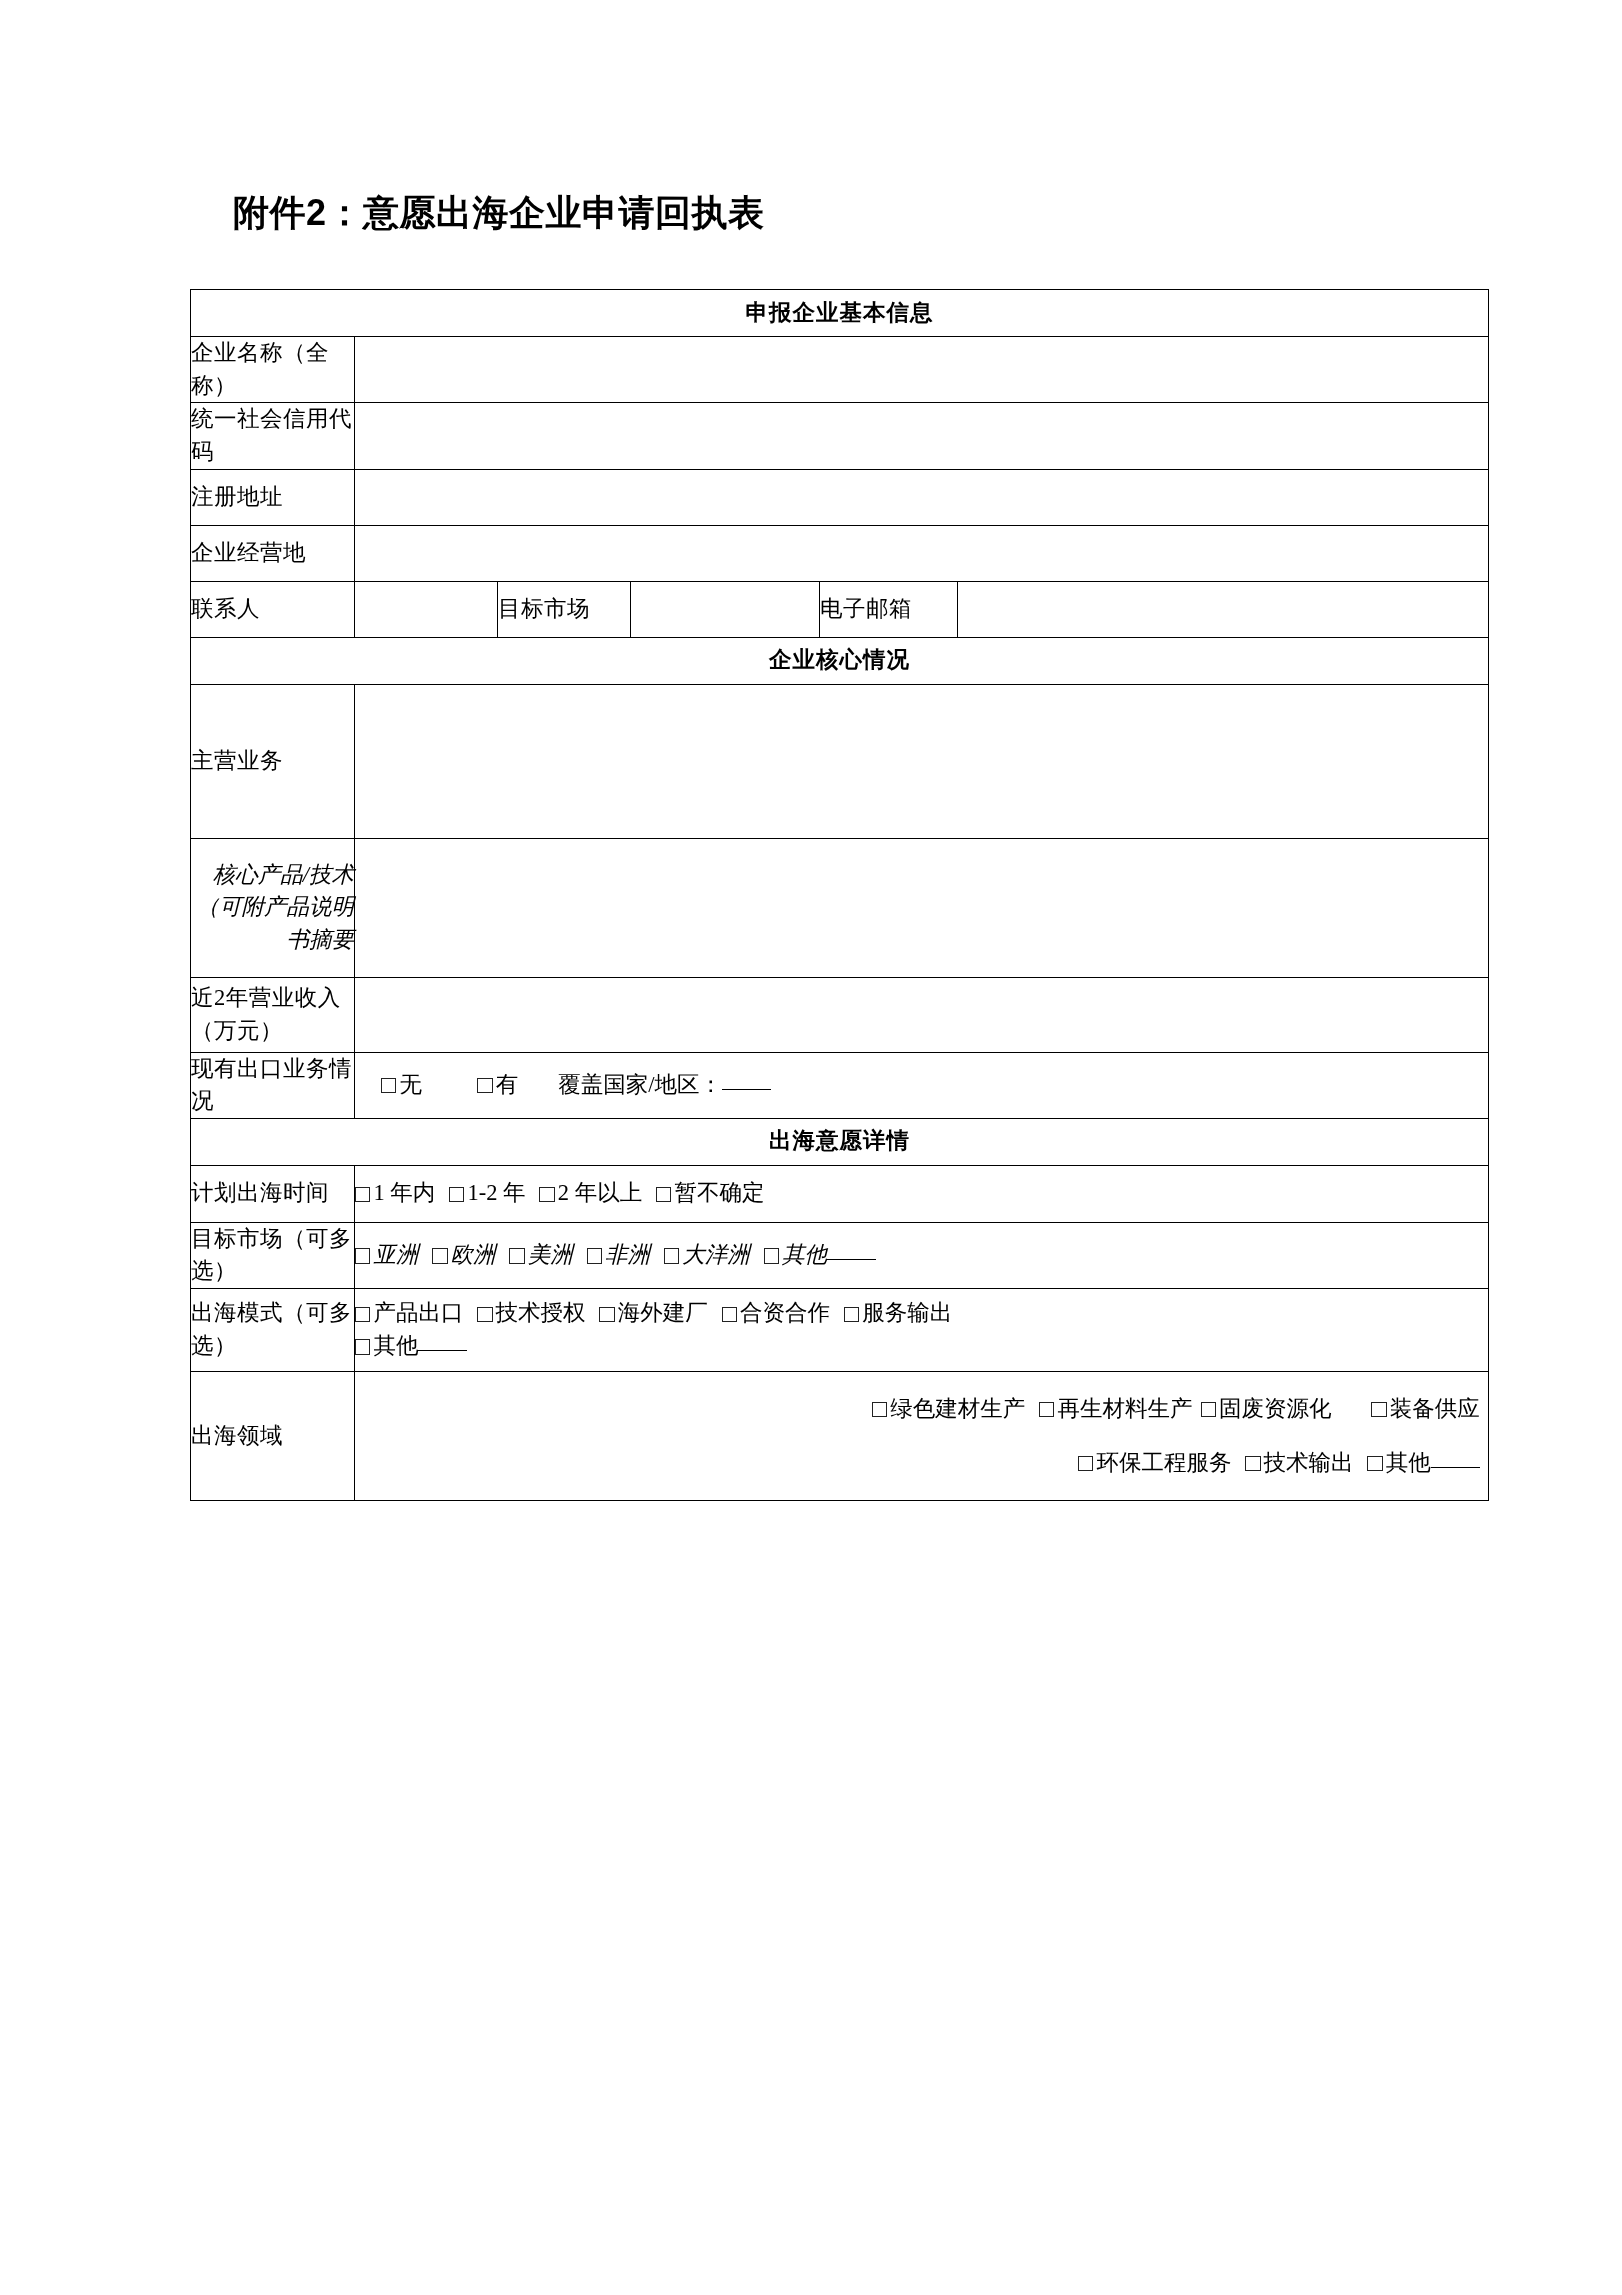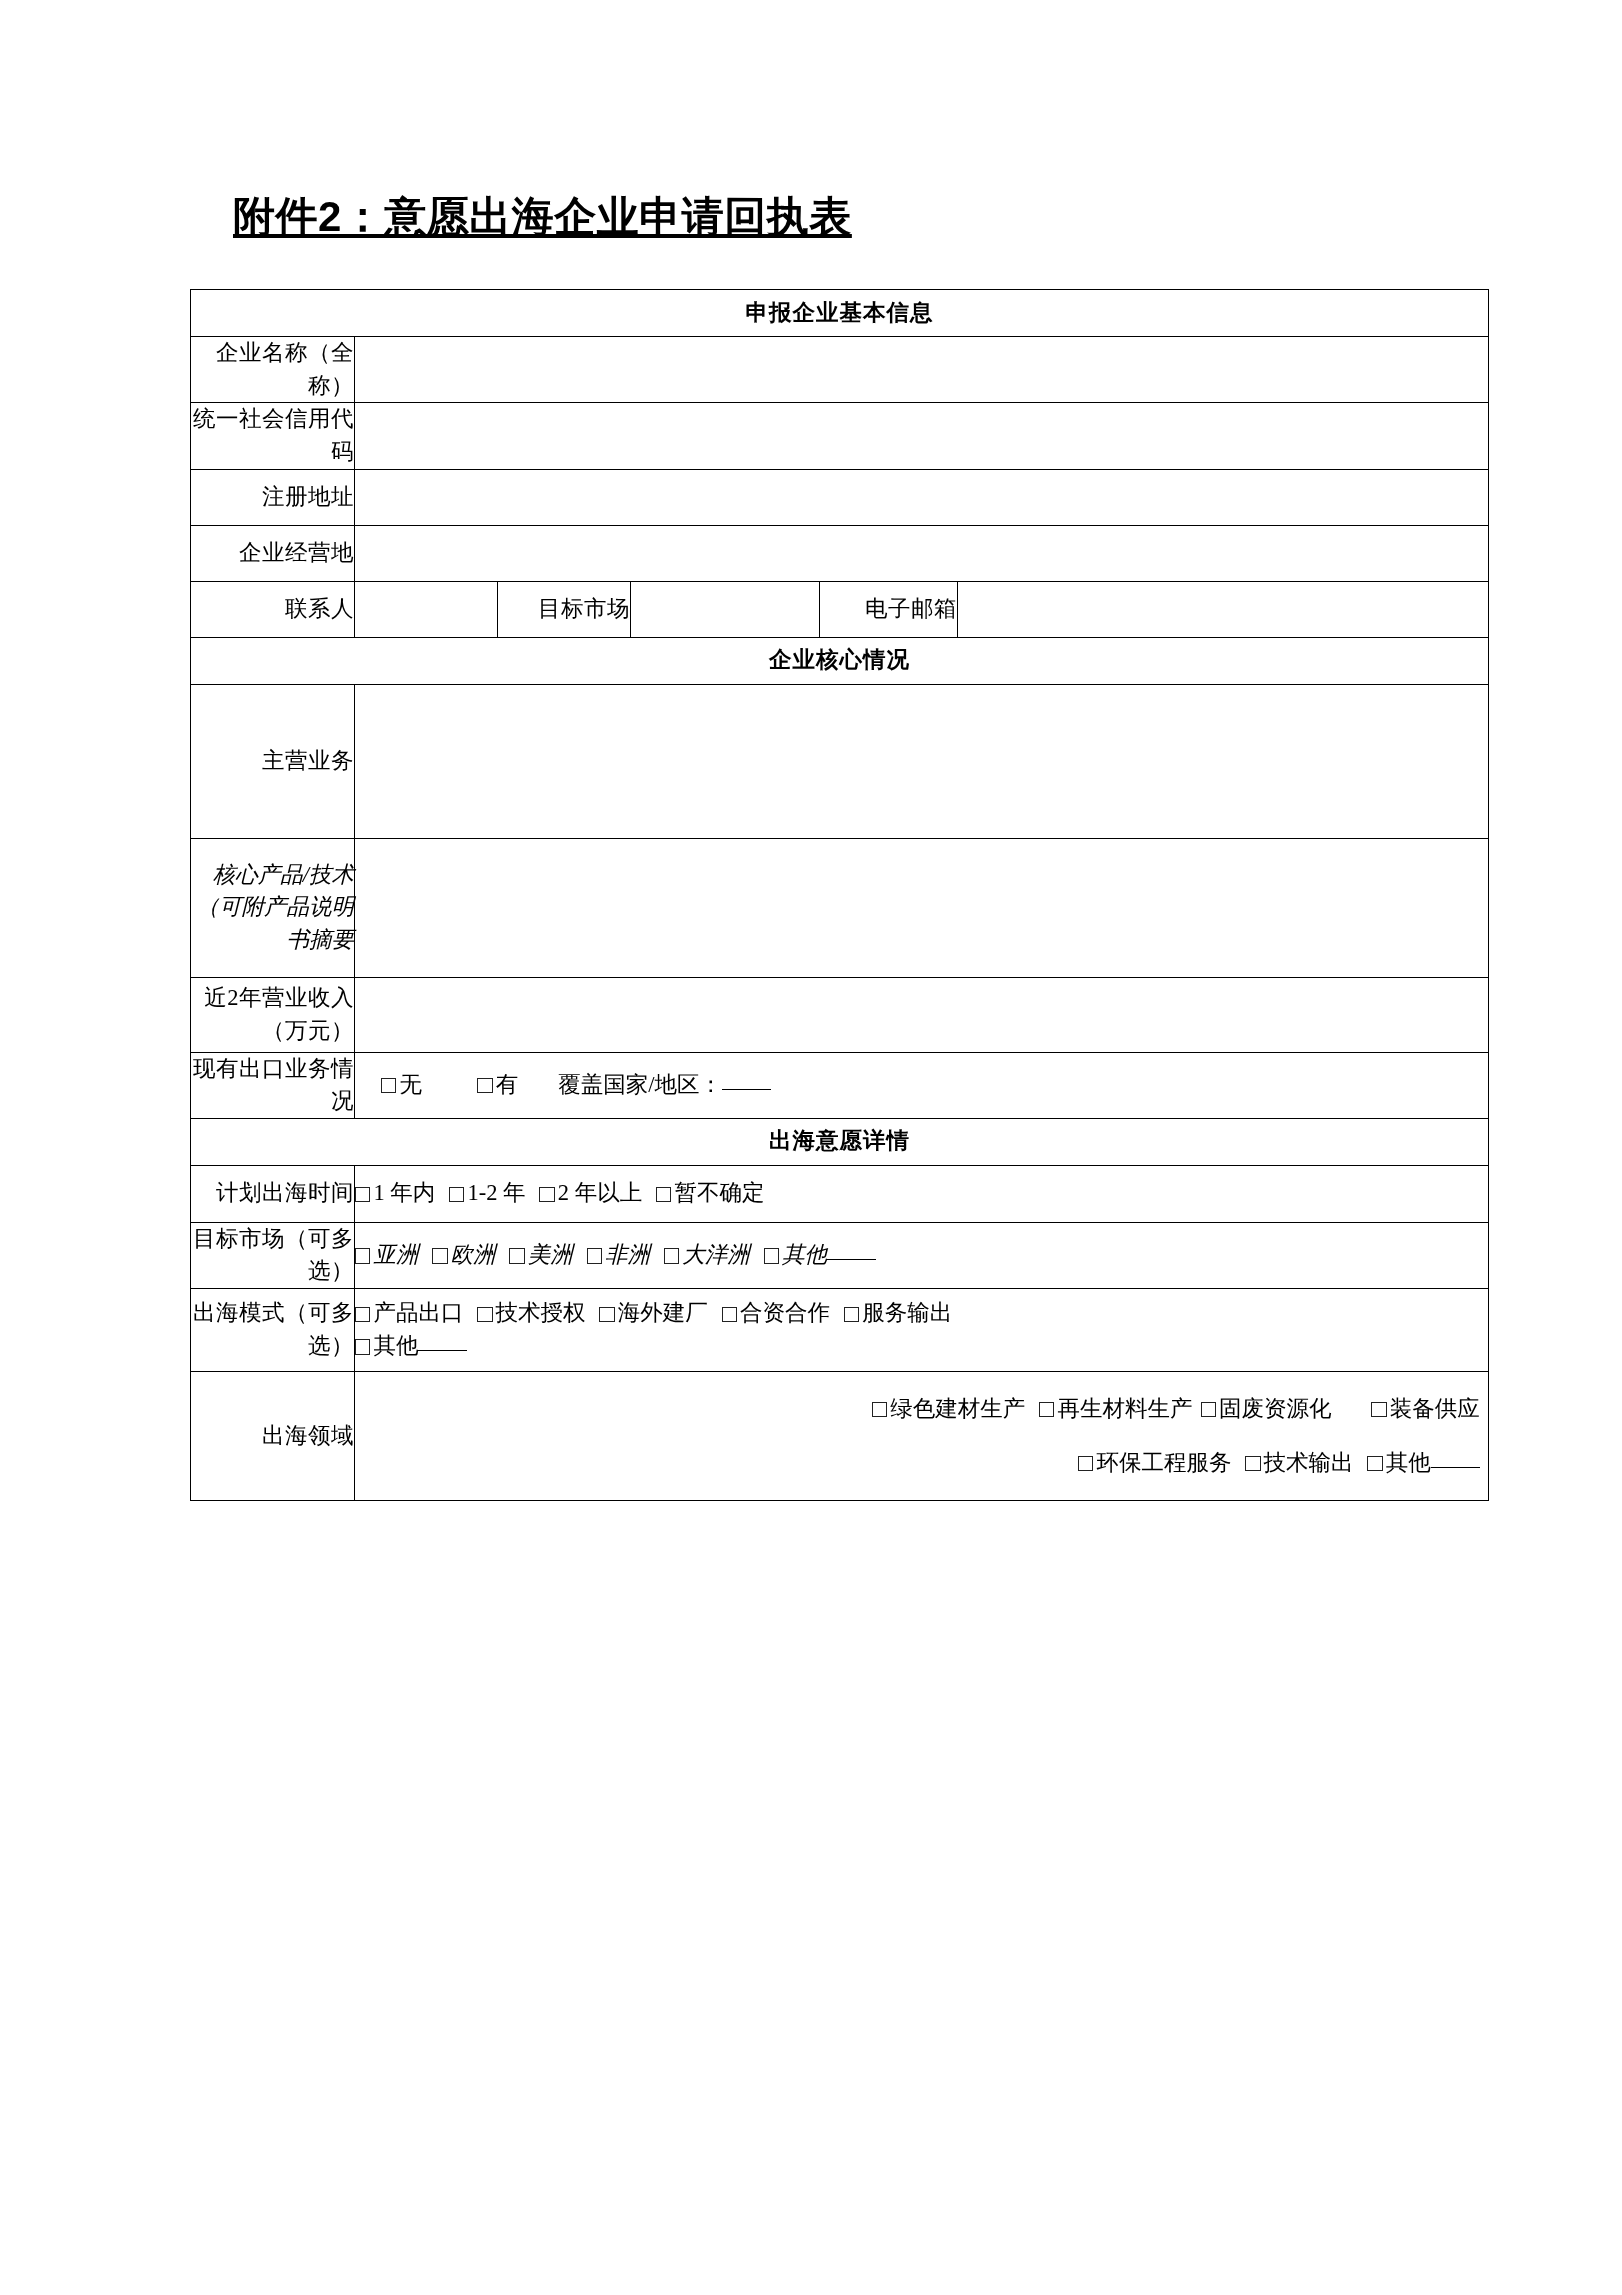--- a/index.html
+++ b/index.html
@@ -22,25 +22,24 @@
     background: #ffffff;
     box-sizing: border-box;
     padding: 0;
   }
 
   .doc-title {
     position: absolute;
     left: 233px;
     top: 189px;
     font-family: "Liberation Sans", "DejaVu Sans", sans-serif;
-    font-size: 42px;
+    font-size: 36px;
     font-weight: bold;
     letter-spacing: 0.5px;
     white-space: nowrap;
-    text-decoration: underline;
   }
 
   .form-table {
     position: absolute;
     left: 190px;
     top: 289px;
     width: 1298px;
     border-collapse: collapse;
     table-layout: fixed;
     border-radius: 31px;
@@ -57,21 +56,21 @@
 
   .section-head {
     text-align: center;
     font-weight: bold;
     height: 46px;
     font-size: 23.5px;
     letter-spacing: 1px;
   }
 
   .lbl {
-    text-align: right;
+    text-align: left;
     padding: 4.1px 5.1px;
     letter-spacing: 0.5px;
   }
 
   .lbl-italic {
     text-align: right;
     padding: 4.1px 8.2px;
     font-style: italic;
     letter-spacing: 0px;
     line-height: 1.5;

